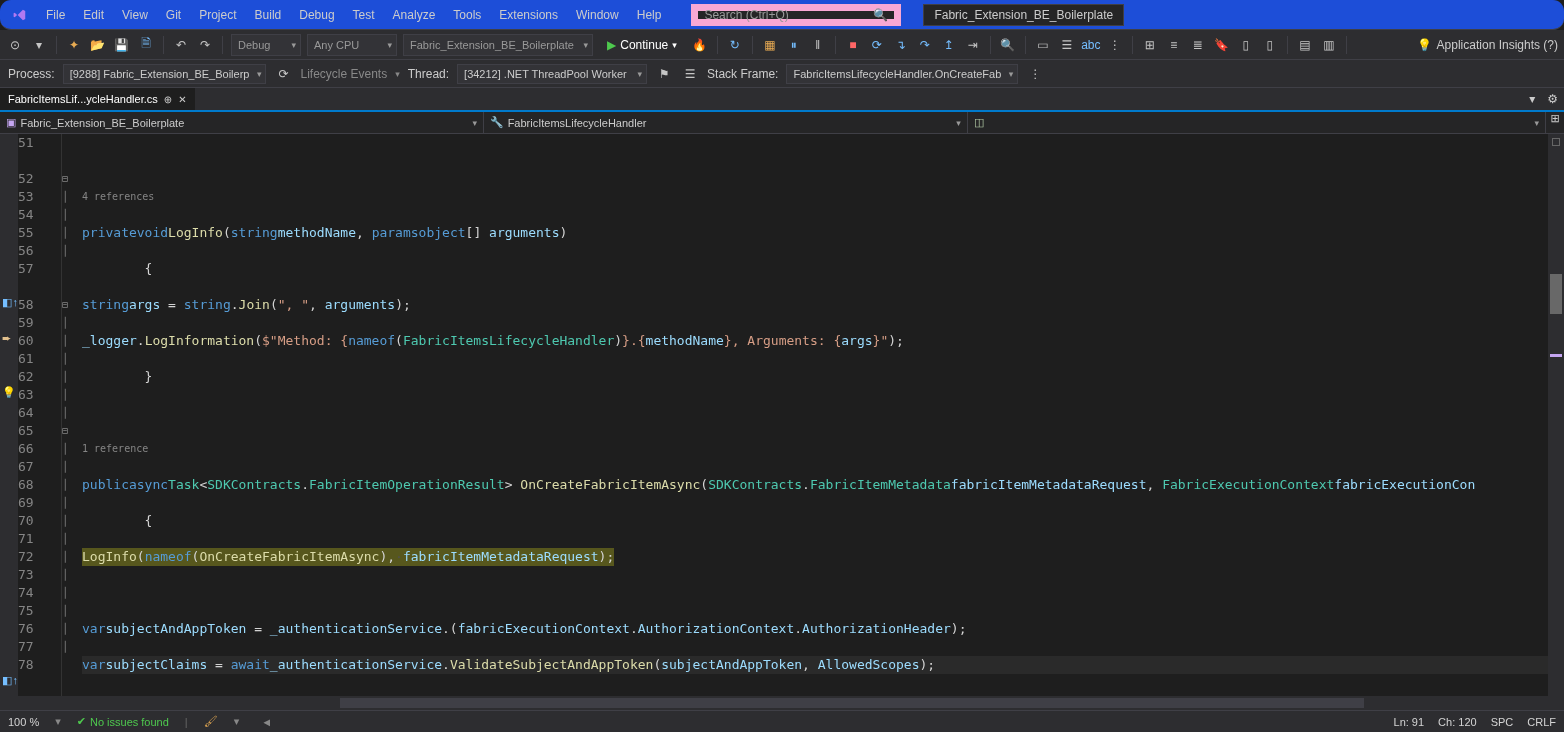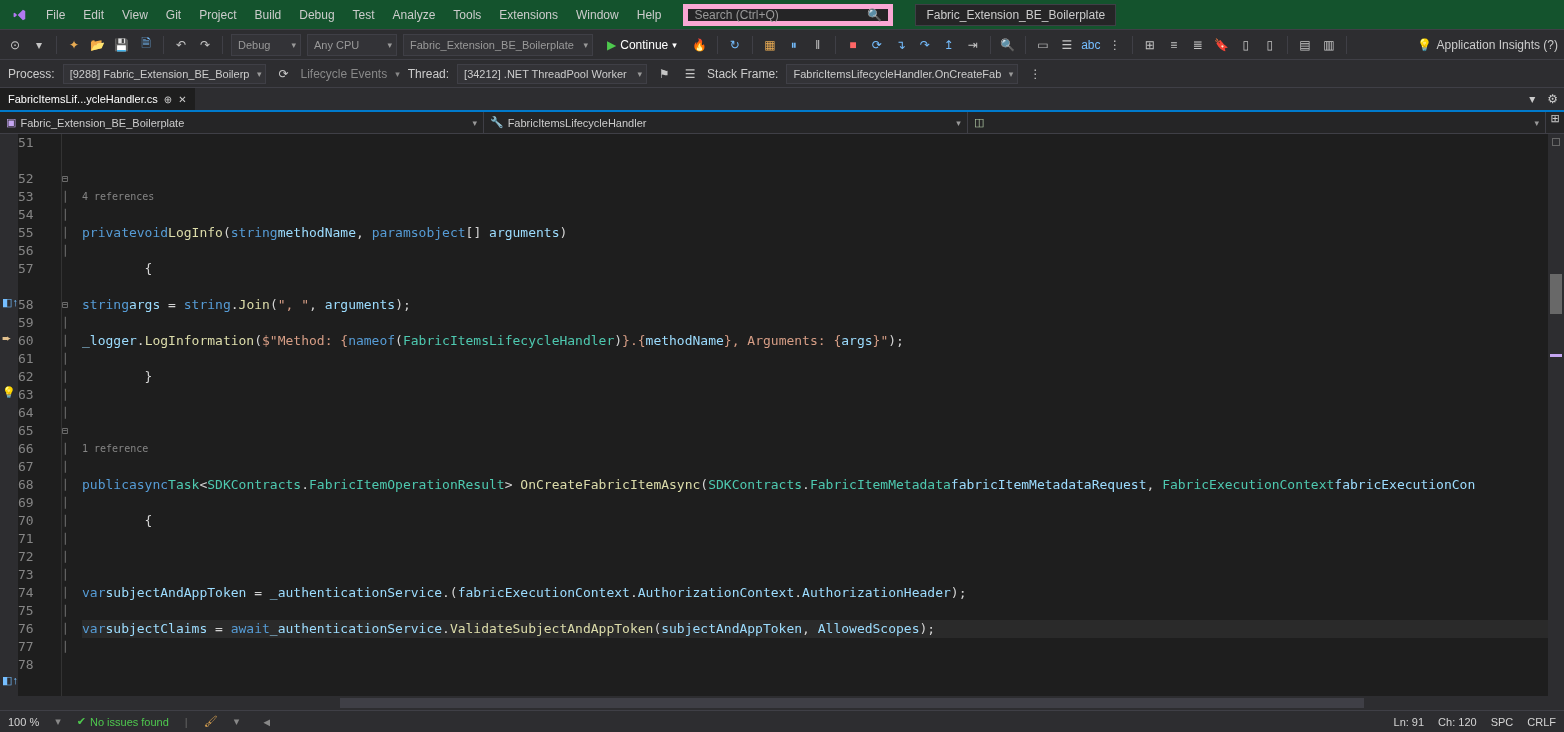--- a/index.html
+++ b/index.html
@@ -10,40 +10,41 @@
   color: #d4d4d4;
   width: 1564px;
   height: 732px;
   overflow: hidden;
   display: flex;
   flex-direction: column;
 }
 .menubar {
   display: flex;
   align-items: center;
-  background: #14532d;
+  background: #1d4ed8;
   height: 30px;
   padding: 0 4px;
   gap: 2px;
   border-bottom: 1px solid #3f3f46;
+  border-radius: 11px;
 }
 .vs-logo {
   width: 20px; height: 20px;
   margin: 0 6px;
   display: inline-flex; align-items:center; justify-content:center;
 }
 .menu-item {
   padding: 4px 8px;
   color: #ccc;
   cursor: default;
 }
 .search-box {
-  margin-left: 12px;
+  margin-left: 20px;
   background: #252526;
-  border: 5px solid #f9a8d4;
+  border: 7px solid #f9a8d4;
   height: 22px;
   width: 210px;
   display: flex;
   align-items: center;
   padding: 0 6px;
   color: #999;
 }
 .search-box .mag { margin-left: auto; color: #ccc; }
 .solution-name {
   margin-left: 20px;
@@ -448,20 +449,21 @@
 <div class="ref">        <span>4 references</span></div>
 <div class="ln">        <span class="kw">private</span> <span class="kw">void</span> <span class="method">LogInfo</span>(<span class="kw">string</span> <span class="param">methodName</span>, <span class="kw">params</span> <span class="kw">object</span>[] <span class="param">arguments</span>)</div>
 <div class="ln">        {</div>
 <div class="ln">            <span class="kw">string</span> <span class="param">args</span> = <span class="kw">string</span>.<span class="method">Join</span>(<span class="str">", "</span>, <span class="param">arguments</span>);</div>
 <div class="ln">            <span class="param">_logger</span>.<span class="method">LogInformation</span>(<span class="str">$"Method: {</span><span class="kw">nameof</span>(<span class="type">FabricItemsLifecycleHandler</span>)<span class="str">}.{</span><span class="param">methodName</span><span class="str">}, Arguments: {</span><span class="param">args</span><span class="str">}"</span>);</div>
 <div class="ln">        }</div>
 <div class="ln"> </div>
 <div class="ref">        <span>1 reference</span></div>
 <div class="ln">        <span class="kw">public</span> <span class="kw">async</span> <span class="type">Task</span>&lt;<span class="type">SDKContracts</span>.<span class="type">FabricItemOperationResult</span>&gt; <span class="method">OnCreateFabricItemAsync</span>(<span class="type">SDKContracts</span>.<span class="type">FabricItemMetadata</span> <span class="param">fabricItemMetadataRequest</span>, <span class="type">FabricExecutionContext</span> <span class="param">fabricExecutionCon</span></div>
 <div class="ln">        {</div>
+<div class="ln">            <span class="hl"><span class="method">LogInfo</span>(<span class="kw">nameof</span>(<span class="method">OnCreateFabricItemAsync</span>),<span class="dim">·</span><span class="param">fabricItemMetadataRequest</span>);</span></div>
 <div class="ln"> </div>
 <div class="ln">            <span class="kw">var</span> <span class="param">subjectAndAppToken</span> = <span class="param">_authenticationService</span>.(<span class="param">fabricExecutionContext</span>.<span class="param">AuthorizationContext</span>.<span class="param">AuthorizationHeader</span>);</div>
 <div class="ln curline">            <span class="kw">var</span> <span class="param">subjectClaims</span> = <span class="kw">await</span> <span class="param">_authenticationService</span>.<span class="method">ValidateSubjectAndAppToken</span>(<span class="param">subjectAndAppToken</span>, <span class="param">AllowedScopes</span>);</div>
 <div class="ln"> </div>
 
 
 
 
 
 

